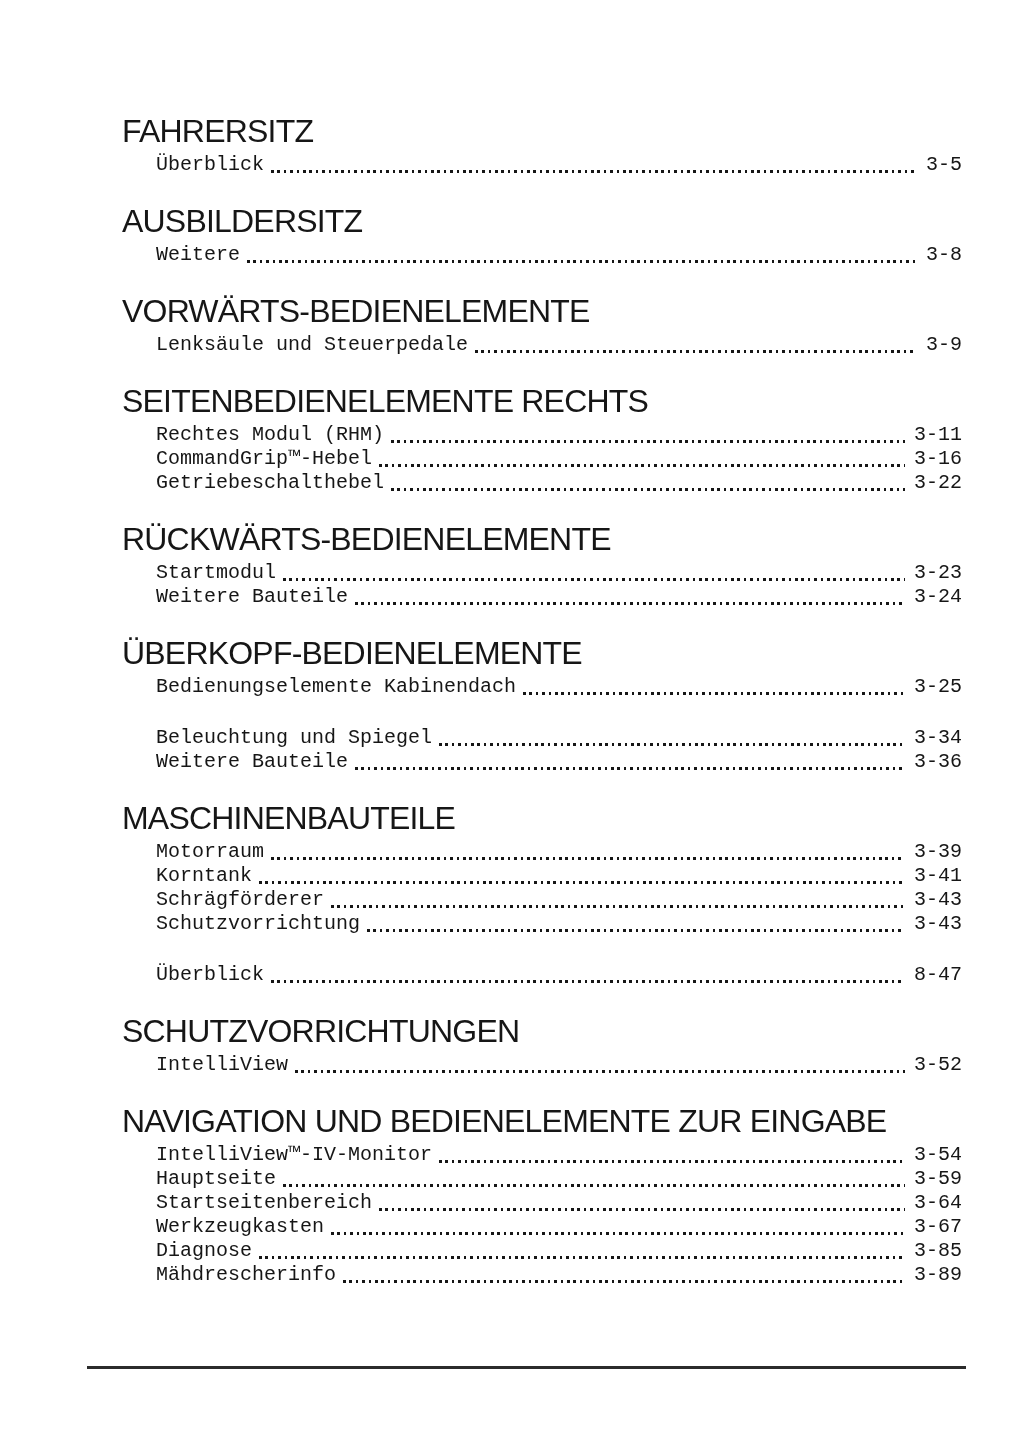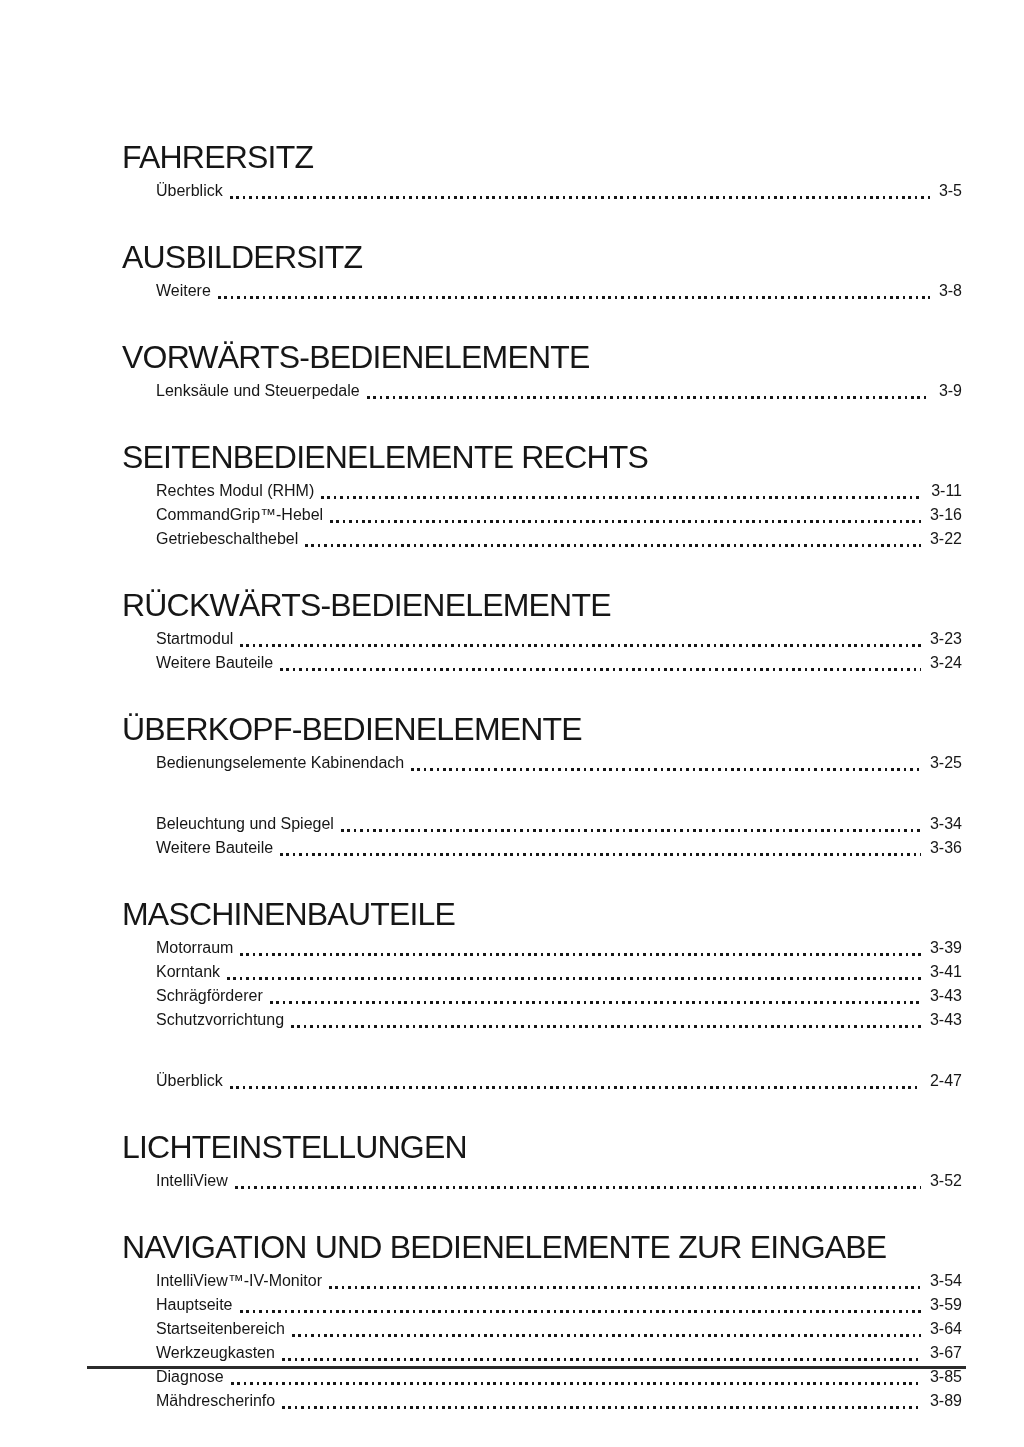--- a/index.html
+++ b/index.html
@@ -6,40 +6,41 @@
   body {
     width: 1024px; height: 1447px;
     background: #ffffff;
     position: relative;
     overflow: hidden;
     font-family: "Liberation Sans", sans-serif;
     color: var(--text, #161616);
   }
   .toc {
     position: absolute;
-    left: 122px; top: 140px;
+    left: 122px; top: 114px;
     width: 840px;
   }
-  .section { margin-top: 37px; }
+  .section { margin-top: 27px; }
   .toc > .section:first-child { margin-top: 0; }
   .section.compact { }
   .section-title {
     font-size: 32px;
     line-height: 34px;
     font-weight: 400;
     letter-spacing: -0.8px;
     margin: 0 0 5px 0;
     white-space: nowrap;
   }
   .item {
     display: flex;
     align-items: flex-end;
     padding-left: 34px;
-    font-size: 16px;
+    font-size: 20px;
     line-height: 24px;
+    font-family: Liberation Mono, monospace;
   }
   .label { white-space: nowrap; }
   .leader {
     flex: 1;
     min-width: 24px;
     height: 3px;
     align-self: flex-end;
     margin: 0 9px 4px 7px;
     background: repeating-linear-gradient(
       to right,
@@ -154,25 +155,25 @@
       <div class="item">
         <span class="label">Schutzvorrichtung</span>
         <span class="leader"></span>
         <span class="pagenum">3-43</span>
       </div>
     </section>
     <section class="section">
       <div class="item">
         <span class="label">Überblick</span>
         <span class="leader"></span>
-        <span class="pagenum">2-47</span>
-      </div>
-    </section>
-    <section class="section">
-      <h2 class="section-title">LICHTEINSTELLUNGEN</h2>
+        <span class="pagenum">8-47</span>
+      </div>
+    </section>
+    <section class="section">
+      <h2 class="section-title">SCHUTZVORRICHTUNGEN</h2>
       <div class="item">
         <span class="label">IntelliView</span>
         <span class="leader"></span>
         <span class="pagenum">3-52</span>
       </div>
     </section>
     <section class="section">
       <h2 class="section-title">NAVIGATION UND BEDIENELEMENTE ZUR EINGABE</h2>
       <div class="item">
         <span class="label">IntelliView™-IV-Monitor</span>

